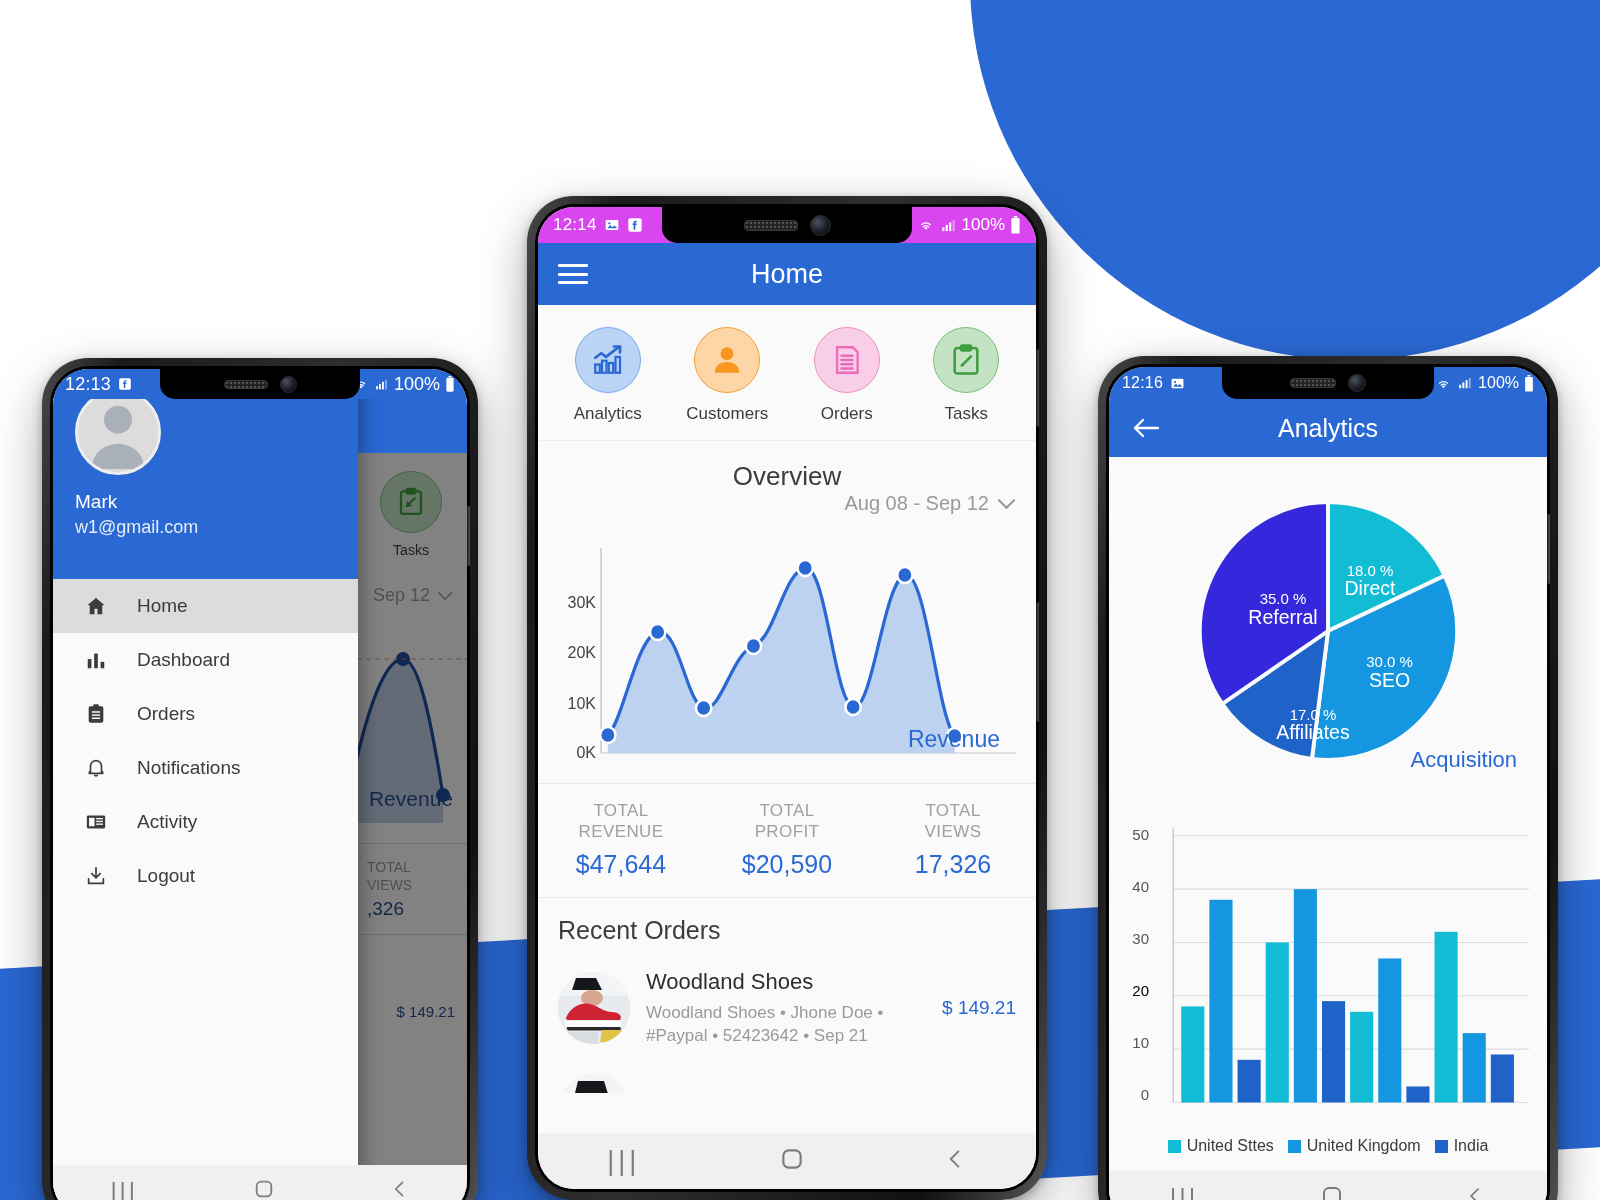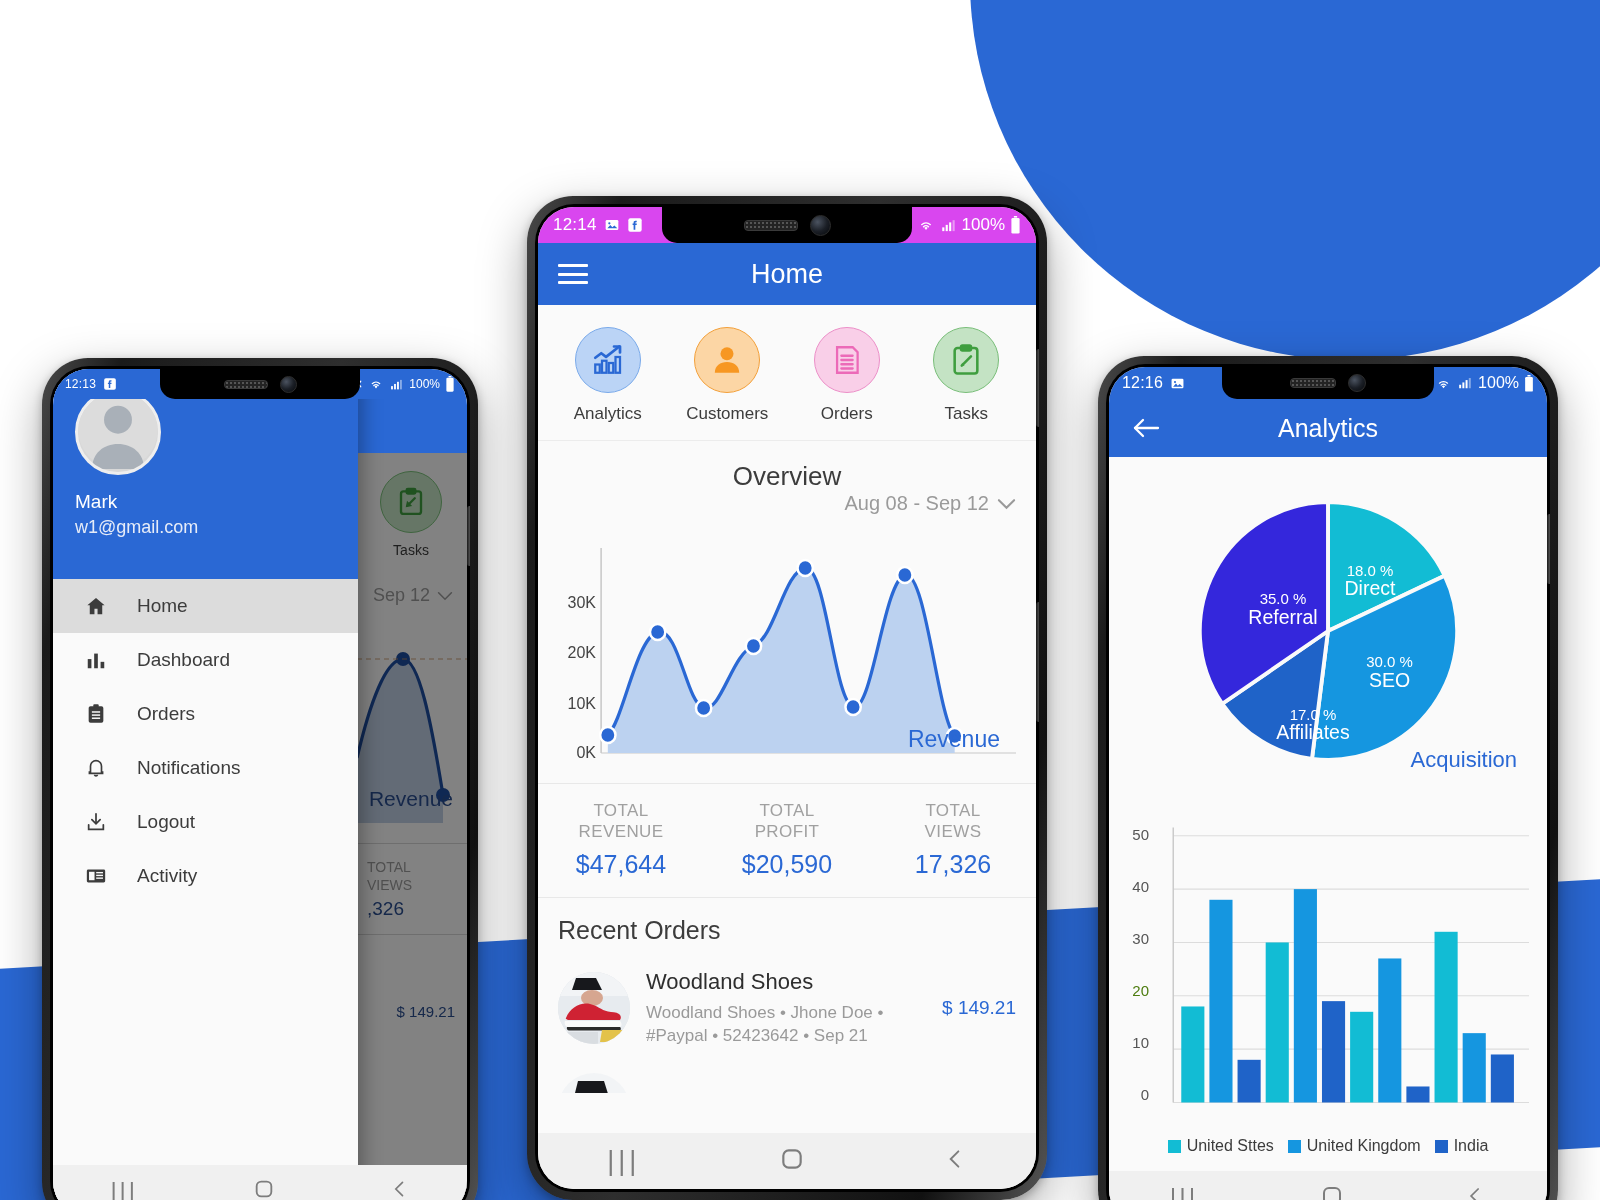--- a/index.html
+++ b/index.html
@@ -225,21 +225,21 @@
 
     <div class="screen">
 
       <div class="notch" style="width:200px; height:30px;">
         <div class="speaker" style="width:44px;height:9px;">
           <div class="speaker-dots"></div>
         </div>
         <div class="cam" style="width:17px;height:17px;"></div>
       </div>
 
-      <div class="statusbar" style="height:30px; padding:0 12px; font-size:12px; background:#2a68d4;">
+      <div class="statusbar" style="height:30px; padding:0 12px; font-size:18px; background:#2a68d4;">
         <div class="sb-left">
           <span class="sb-time">12:13</span>
           <span class="ic">
             <svg width="14" height="14" viewBox="0 0 24 24">
                 <rect x="2" y="2" width="20" height="20" rx="3" fill="#fff"></rect>
                 <path d="M14.5 12h-2v7h-2.6v-7H8.4V9.7h1.5V8.3c0-1.7.8-2.8 2.8-2.8h1.9V7.8h-1.2c-.6 0-.9.3-.9.9v1h2.2L14.5 12z" fill="#2a68d4"></path>
               </svg>
           </span>
         </div>
         <div class="sb-right">
@@ -370,40 +370,40 @@
             <svg width="22" height="22" viewBox="0 0 24 24" fill="none" stroke="#3c3c3c" stroke-width="1.8">
                 <path d="M6 16.5V10a6 6 0 1112 0v6.5h1.2v1.4H4.8v-1.4H6z"></path>
                 <path d="M10.3 19.4a1.8 1.8 0 003.4 0"></path>
               </svg>
           </span>
           <span class="drawer-label" style="font-size:19px; margin-left:24px;">Notifications</span>
         </div>
 
         <div class="drawer-item" style="height:54px; padding:0 0 0 26px;">
           <span class="drawer-icon" style="width:34px;">
-            <svg width="22" height="22" viewBox="0 0 24 24" fill="none" stroke="#3c3c3c" stroke-width="1.9" stroke-linecap="round">
-                <path d="M12 3v10"></path>
-                <path d="M7.5 9.5L12 14l4.5-4.5"></path>
-                <path d="M4 15v5h16v-5"></path>
-              </svg>
-          </span>
-          <span class="drawer-label" style="font-size:19px; margin-left:24px;">Logout</span>
-        </div>
-
-        <div class="drawer-item" style="height:54px; padding:0 0 0 26px;">
-          <span class="drawer-icon" style="width:34px;">
             <svg width="22" height="22" viewBox="0 0 24 24" fill="#3c3c3c">
                 <rect x="2" y="5" width="20" height="14" rx="1.6"></rect>
                 <rect x="4.4" y="7.4" width="6" height="9.2" fill="#fafafa"></rect>
                 <rect x="12.2" y="7.6" width="7.4" height="1.5" fill="#fafafa"></rect>
                 <rect x="12.2" y="10.6" width="7.4" height="1.5" fill="#fafafa"></rect>
                 <rect x="12.2" y="13.6" width="7.4" height="1.5" fill="#fafafa"></rect>
               </svg>
           </span>
           <span class="drawer-label" style="font-size:19px; margin-left:24px;">Activity</span>
+        </div>
+
+        <div class="drawer-item" style="height:54px; padding:0 0 0 26px;">
+          <span class="drawer-icon" style="width:34px;">
+            <svg width="22" height="22" viewBox="0 0 24 24" fill="none" stroke="#3c3c3c" stroke-width="1.9" stroke-linecap="round">
+                <path d="M12 3v10"></path>
+                <path d="M7.5 9.5L12 14l4.5-4.5"></path>
+                <path d="M4 15v5h16v-5"></path>
+              </svg>
+          </span>
+          <span class="drawer-label" style="font-size:19px; margin-left:24px;">Logout</span>
         </div>
       </div>
 
       <div class="navbar" style="height:52px; position:absolute; bottom:0; left:0; right:0; z-index:30;">
         <span style="font-size:24px; letter-spacing:3px;">|||</span>
         <span>
           <svg width="22" height="22" viewBox="0 0 24 24" fill="none" stroke="#7d7d7d" stroke-width="2">
               <rect x="4" y="4" width="16" height="16" rx="5"></rect>
             </svg>
         </span>
@@ -789,21 +789,21 @@
             <rect x="278" y="274.4" width="23" height="15.6" fill="#1f63c8"></rect>
             <rect x="306" y="123.6" width="23" height="166.4" fill="#12bcd4"></rect>
             <rect x="334" y="222.4" width="23" height="67.6" fill="#1596e0"></rect>
             <rect x="362" y="243.2" width="23" height="46.8" fill="#1f63c8"></rect>
           </g>
         </svg>
         <div style="position:absolute; left:0; top:12px; width:46px; height:310px;">
           <div style="position:absolute; right:6px; top:21px;  font-size:15px; color:#555;">50</div>
           <div style="position:absolute; right:6px; top:73px;  font-size:15px; color:#555;">40</div>
           <div style="position:absolute; right:6px; top:125px; font-size:15px; color:#555;">30</div>
-          <div style="position:absolute; right:6px; top:177px; font-size:15px; color:#4d7c0f;">20</div>
+          <div style="position:absolute; right:6px; top:177px; font-size:15px; color:#000000;">20</div>
           <div style="position:absolute; right:6px; top:229px; font-size:15px; color:#555;">10</div>
           <div style="position:absolute; right:6px; top:281px; font-size:15px; color:#555;">0</div>
         </div>
       </div>
 
       <div class="legend" style="gap:14px; padding:14px 0 10px 0;">
         <span class="lg">
           <span class="lg-sw" style="width:13px;height:13px;background:#12bcd4;margin-right:6px;"></span>
           <span class="lg-txt" style="font-size:16px;">United Sttes</span>
         </span>

